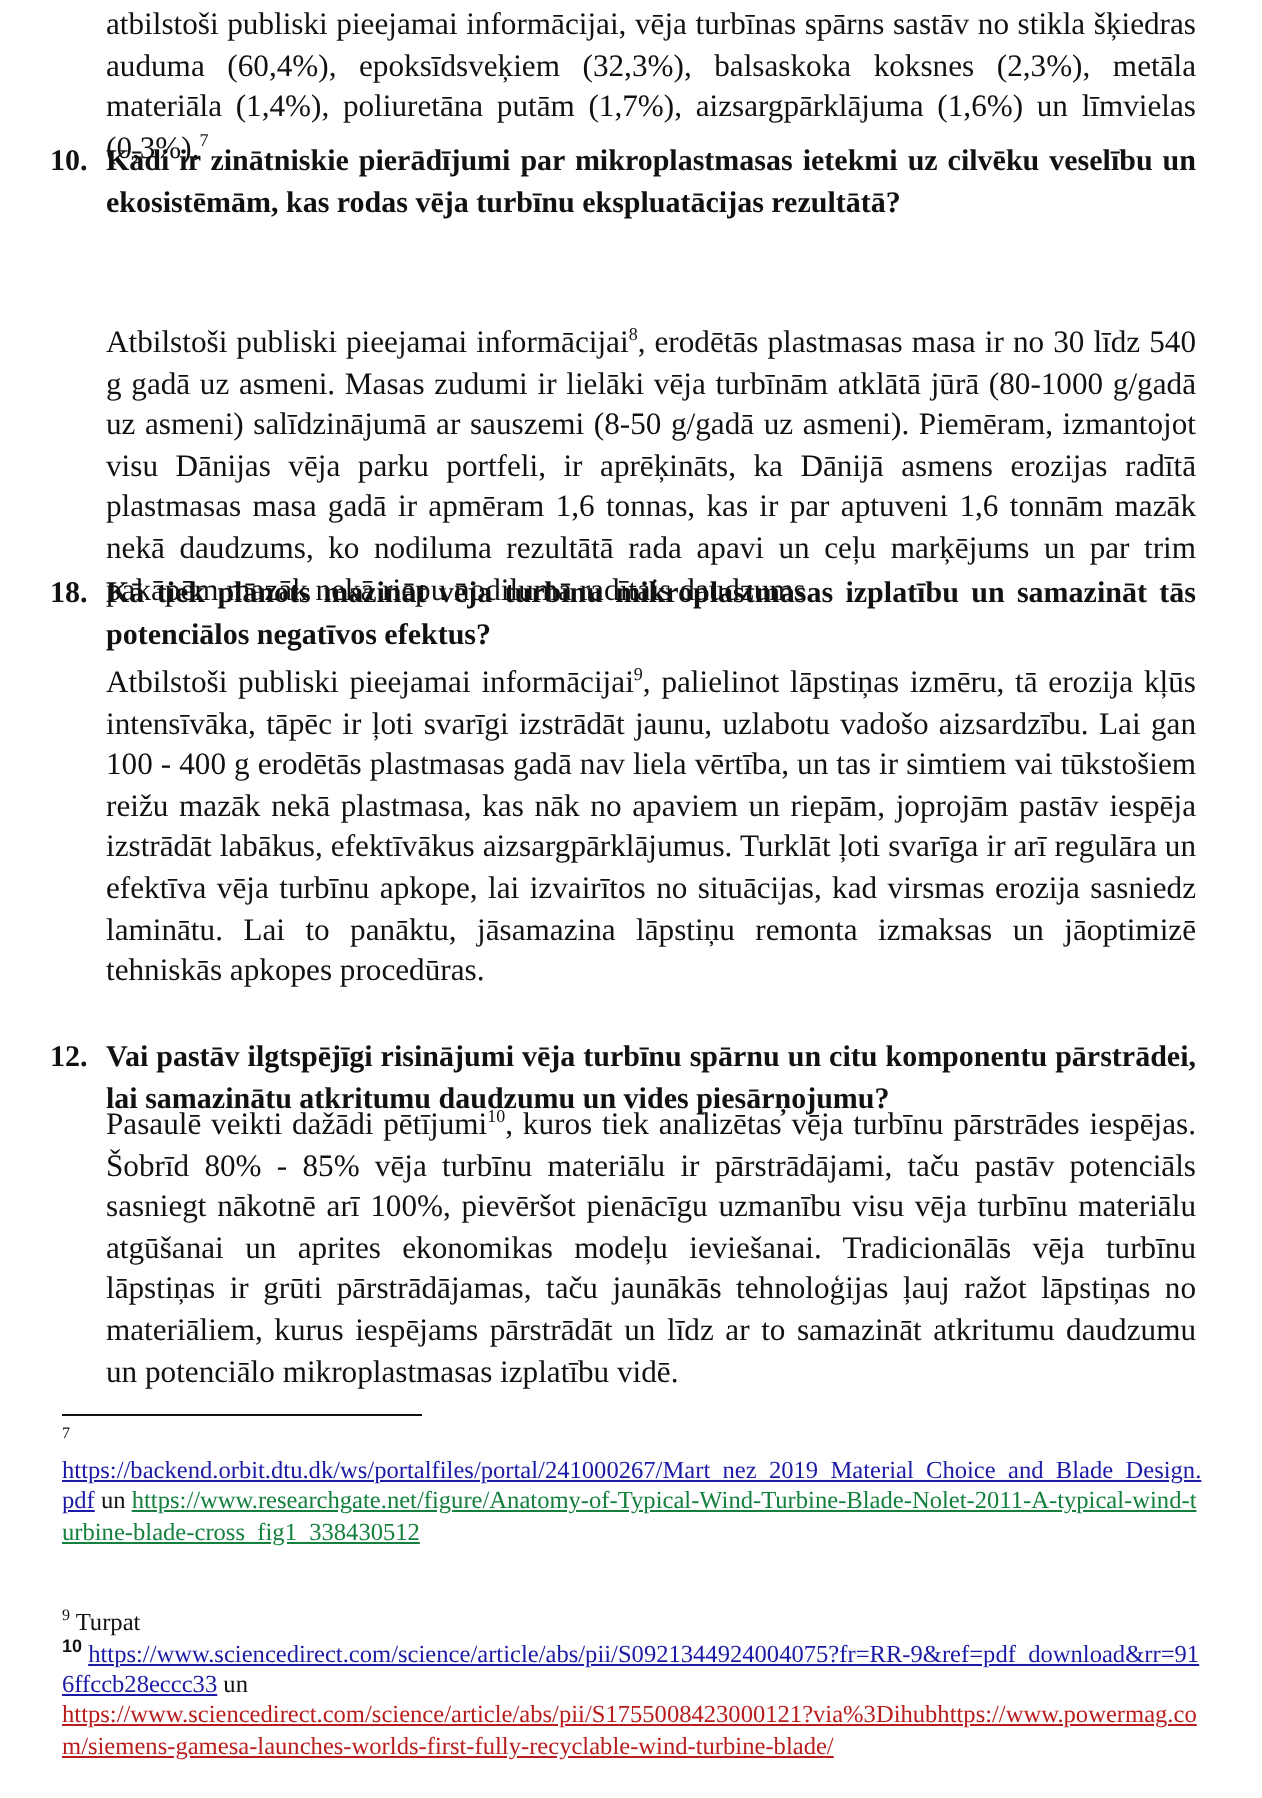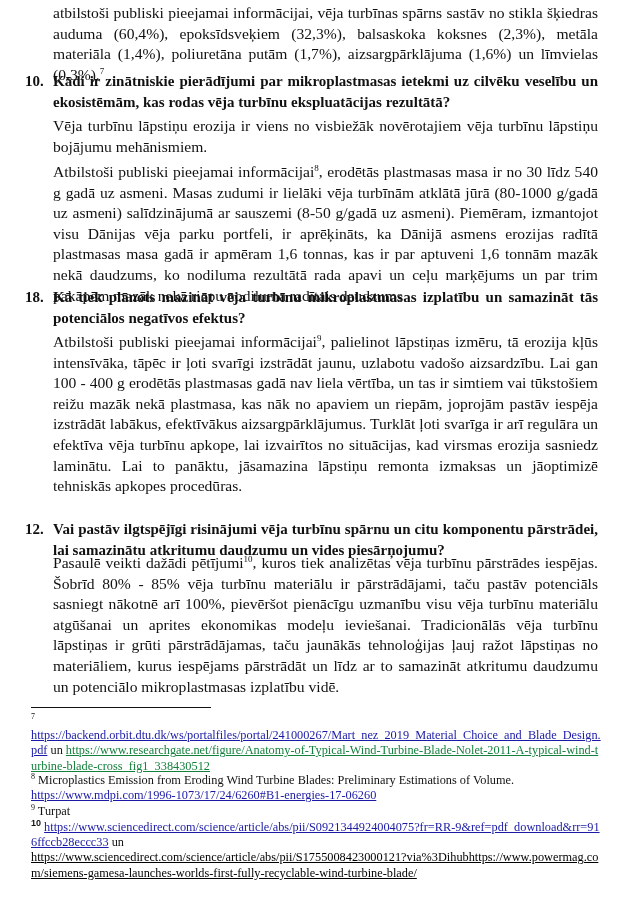--- a/index.html
+++ b/index.html
@@ -38,23 +38,20 @@
 
 <div class="page">
 
   <div class="para" style="top:3px;">
     <span>atbilstoši publiski pieejamai informācijai, vēja turbīnas spārns sastāv no stikla šķiedras auduma (60,4%), epoksīdsveķiem (32,3%), balsaskoka koksnes (2,3%), metāla materiāla (1,4%), poliuretāna putām (1,7%), aizsargpārklājuma (1,6%) un līmvielas (0,3%).</span><sup>7</sup>
   </div>
 
   <div class="q" style="top:71px;">
     <span class="num">10.</span><span>Kādi ir zinātniskie pierādījumi par mikroplastmasas ietekmi uz cilvēku veselību un ekosistēmām, kas rodas vēja turbīnu ekspluatācijas rezultātā?</span>
   </div>
-  <div class="para" style="top:116px;">
-    <span>Vēja turbīnu lāpstiņu erozija ir viens no visbiežāk novērotajiem vēja turbīnu lāpstiņu bojājumu mehānismiem.</span>
-  </div>
   <div class="para" style="top:162px;">
     <span>Atbilstoši publiski pieejamai informācijai</span><sup>8</sup><span>, erodētās plastmasas masa ir no 30 līdz 540 g gadā uz asmeni. Masas zudumi ir lielāki vēja turbīnām atklātā jūrā (80-1000 g/gadā uz asmeni) salīdzinājumā ar sauszemi (8-50 g/gadā uz asmeni). Piemēram, izmantojot visu Dānijas vēja parku portfeli, ir aprēķināts, ka Dānijā asmens erozijas radītā plastmasas masa gadā ir apmēram 1,6 tonnas, kas ir par aptuveni 1,6 tonnām mazāk nekā daudzums, ko nodiluma rezultātā rada apavi un ceļu marķējums un par trim pakāpēm mazāk nekā riepu nodiluma radītais daudzums</span>
   </div>
 
   <div class="q" style="top:287px;">
     <span class="num">18.</span><span>Kā tiek plānots mazināt vēja turbīnu mikroplastmasas izplatību un samazināt tās potenciālos negatīvos efektus?</span>
   </div>
   <div class="para" style="top:332px;">
     <span>Atbilstoši publiski pieejamai informācijai</span><sup>9</sup><span>, palielinot lāpstiņas izmēru, tā erozija kļūs intensīvāka, tāpēc ir ļoti svarīgi izstrādāt jaunu, uzlabotu vadošo aizsardzību. Lai gan 100 - 400 g erodētās plastmasas gadā nav liela vērtība,  un tas ir simtiem vai tūkstošiem reižu mazāk nekā plastmasa, kas nāk no apaviem un riepām, joprojām pastāv iespēja izstrādāt labākus, efektīvākus aizsargpārklājumus. Turklāt ļoti svarīga ir arī regulāra un efektīva vēja turbīnu apkope, lai izvairītos no situācijas, kad virsmas erozija sasniedz laminātu. Lai to panāktu, jāsamazina lāpstiņu remonta izmaksas un jāoptimizē tehniskās apkopes procedūras.</span>
   </div>
@@ -67,27 +64,23 @@
   </div>
 
 
   <div class="fn-rule"></div>
 
   <div class="fn" style="top:713px;">
     <div><span class="mark">7</span></div>
     <div><a style="color: rgb(26, 26, 166);">https://backend.orbit.dtu.dk/ws/portalfiles/portal/241000267/Mart_nez_2019_Material_Choice_and_Blade_Design.pdf</a><span> un </span><a style="color: #15803d;">https://www.researchgate.net/figure/Anatomy-of-Typical-Wind-Turbine-Blade-Nolet-2011-A-typical-wind-turbine-blade-cross_fig1_338430512</a></div>
   </div>
 
-  <div class="fn" style="top:773px;">
-    <span class="mark">8</span><span> Microplastics Emission from Eroding Wind Turbine Blades: Preliminary Estimations of Volume.</span><br>
-    <a style="color: rgb(26, 26, 166);">https://www.mdpi.com/1996-1073/17/24/6260#B1-energies-17-06260</a>
-  </div>
 
   <div class="fn" style="top:804px;">
     <span class="mark">9</span><span> Turpat</span>
   </div>
 
   <div class="fn" style="top:820px;">
     <span class="mark-b">10</span> <a style="color: rgb(26, 26, 166);">https://www.sciencedirect.com/science/article/abs/pii/S0921344924004075?fr=RR-9&amp;ref=pdf_download&amp;rr=916ffccb28eccc33</a><span> un</span><br>
-    <a style="color: #000000;">https://www.sciencedirect.com/science/article/abs/pii/S1755008423000121?via%3Dihubhttps://www.powermag.com/siemens-gamesa-launches-worlds-first-fully-recyclable-wind-turbine-blade/</a>
+    <a style="color: #b91c1c;">https://www.sciencedirect.com/science/article/abs/pii/S1755008423000121?via%3Dihubhttps://www.powermag.com/siemens-gamesa-launches-worlds-first-fully-recyclable-wind-turbine-blade/</a>
   </div>
 
 </div>
 
 </body></html>

